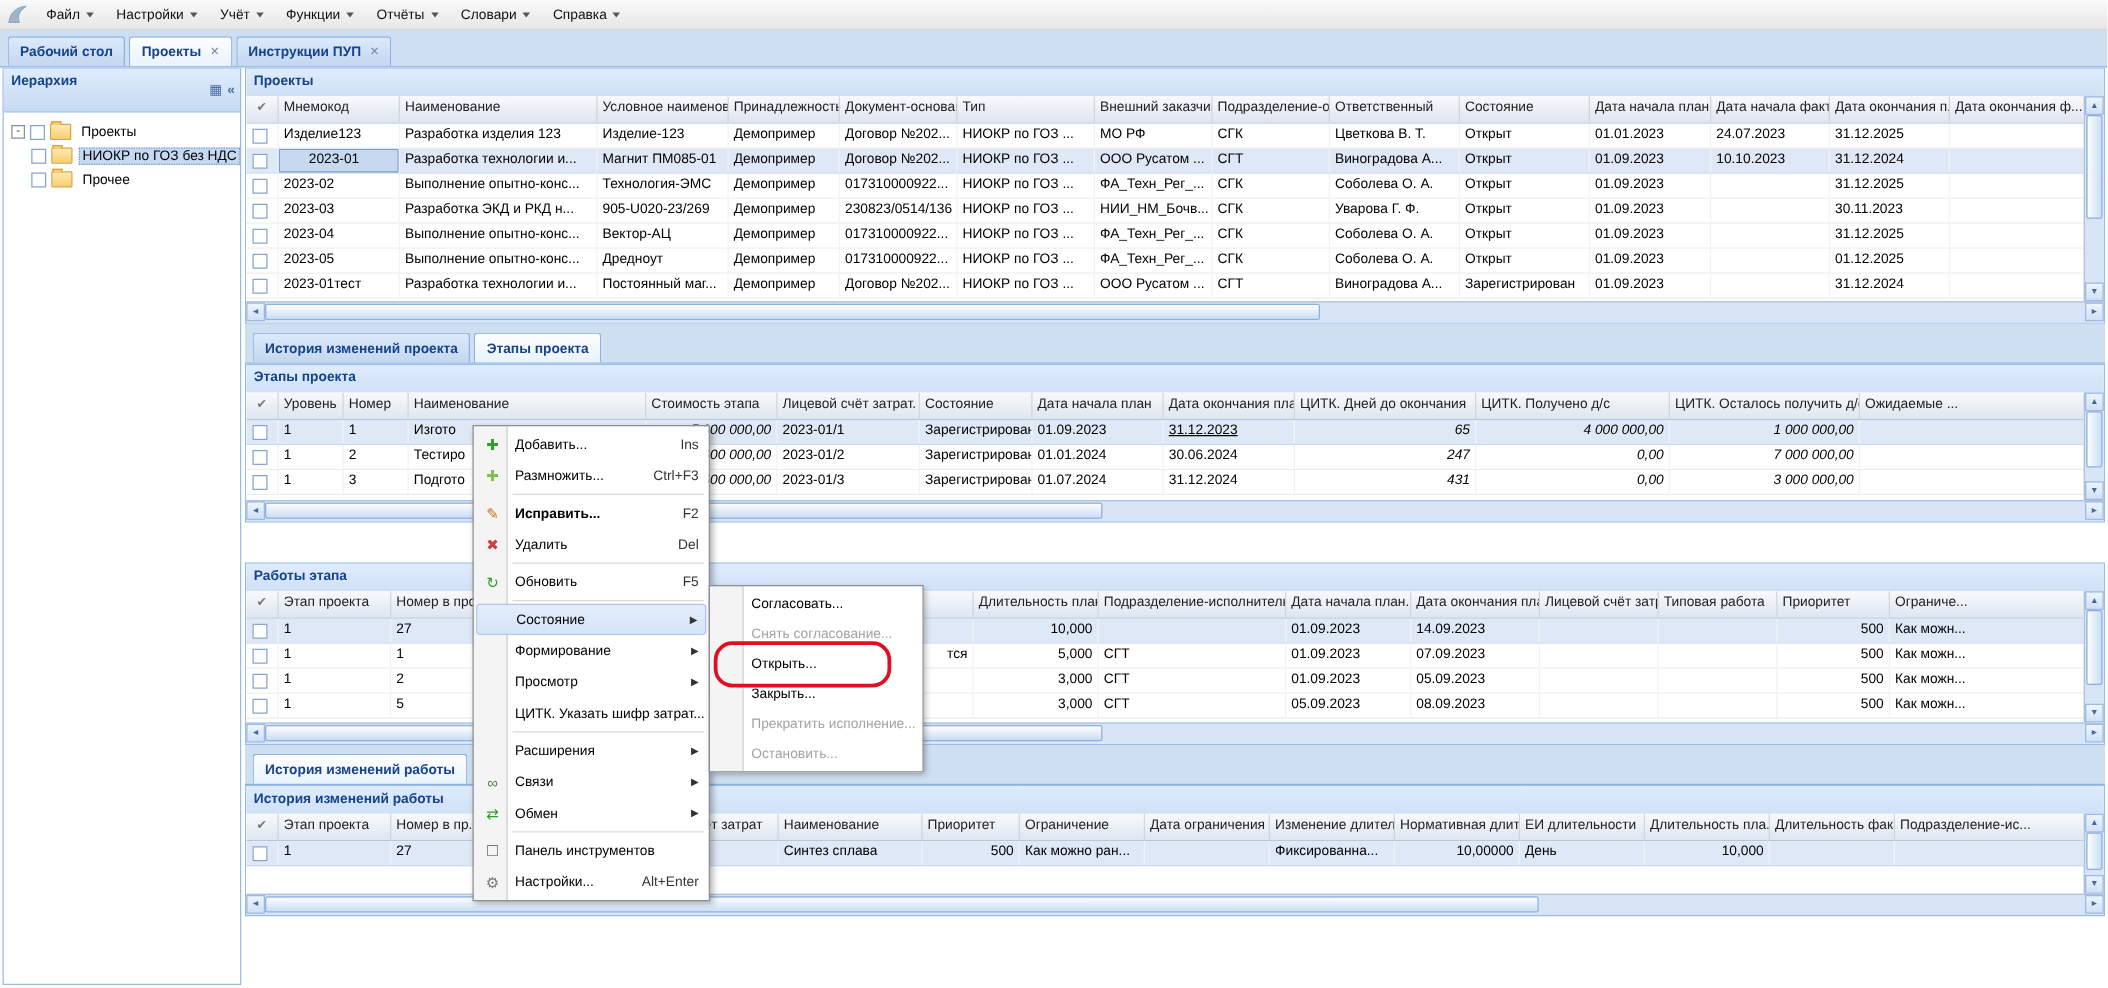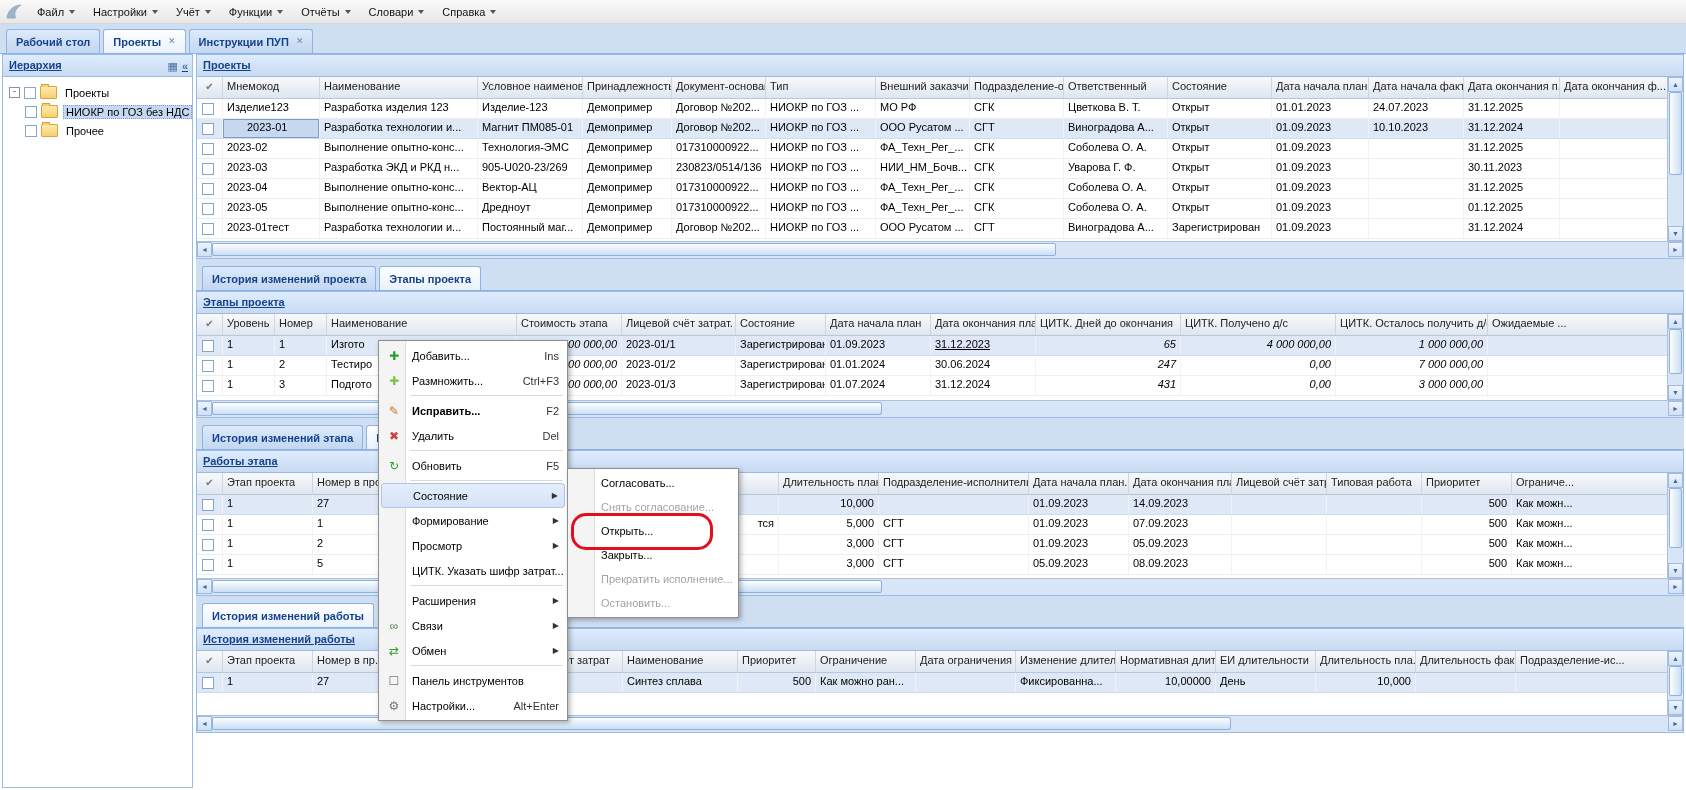--- a/index.html
+++ b/index.html
@@ -20,22 +20,22 @@
     padding-left:6px;box-sizing:border-box;gap:3px;}
   #toptabs{position:absolute;left:0;top:24px;width:100%;height:30px;}
   .ttab,.stab{height:23px;line-height:22px;padding:0 9px;border:1px solid #8db2e3;border-bottom:none;
     border-radius:3px 3px 0 0;background:linear-gradient(#dceafb,#c3d7f0);
     color:#15428b;font-weight:bold;white-space:nowrap;display:flex;align-items:center;cursor:default;}
   .ttab.active,.stab.active{background:linear-gradient(#fdfeff,#e9f2fc);}
   .tabx{margin-left:7px;color:#76879e;font-size:9px;line-height:9px;}
 
   
   .panel{position:absolute;border:1px solid #99bbe8;background:#fff;box-sizing:border-box;}
-  .panel-header{height:22px;background:linear-gradient(#deecfd,#c8daf2);border-bottom:1px solid #99bbe8;
-    color:#15428b;font-weight:bold;line-height:21px;padding-left:6px;display:flex;box-sizing:border-box;text-decoration:underline;}
+  .panel-header{height:35px;background:linear-gradient(#deecfd,#c8daf2);border-bottom:1px solid #99bbe8;
+    color:#15428b;font-weight:bold;line-height:21px;padding-left:6px;display:flex;box-sizing:border-box;}
   .ph-tools{margin-left:auto;margin-right:4px;display:flex;gap:4px;align-items:center;}
   .ph-tool{color:#4a6fa5;font-size:11px;line-height:14px;cursor:default;}
 
   #sidebar{left:2px;top:54px;width:191px;bottom:2px;}
   #tree{padding-top:6px;}
   .titem{height:19px;display:flex;align-items:center;white-space:nowrap;cursor:default;}
   .exp{width:9px;height:9px;border:1px solid #8593a8;background:#fff;line-height:7px;font-size:9px;
     text-align:center;margin-right:4px;color:#333;}
   .cb{width:12px;height:12px;border:1px solid #86a5c8;background:#fff;display:inline-block;
     box-sizing:border-box;margin-right:4px;flex:none;}
@@ -455,24 +455,20 @@
         </div>
       <div class="hscroll">
           <div class="sbtn">◄</div>
           <div class="htrack">
             <div class="hthumb" style="width: 46%;"></div>
           </div>
           <div class="sbtn">►</div>
         </div>
     </div>
 
-    <div id="strip3" class="tabstrip">
-        <div class="stab">История изменений этапа</div>
-        <div class="stab active">Работы этапа</div>
-      </div>
 
     <div class="panel" id="p-works">
       <div class="panel-header">
         <span>Работы этапа</span>
       </div>
       <div class="grid">
           <div class="grid-head">
             <div class="hcell check" style="width: 26px;">✔</div>
             <div class="hcell" style="width: 90px;">Этап проекта</div>
             <div class="hcell" style="width: 86px;">Номер в про...</div>

